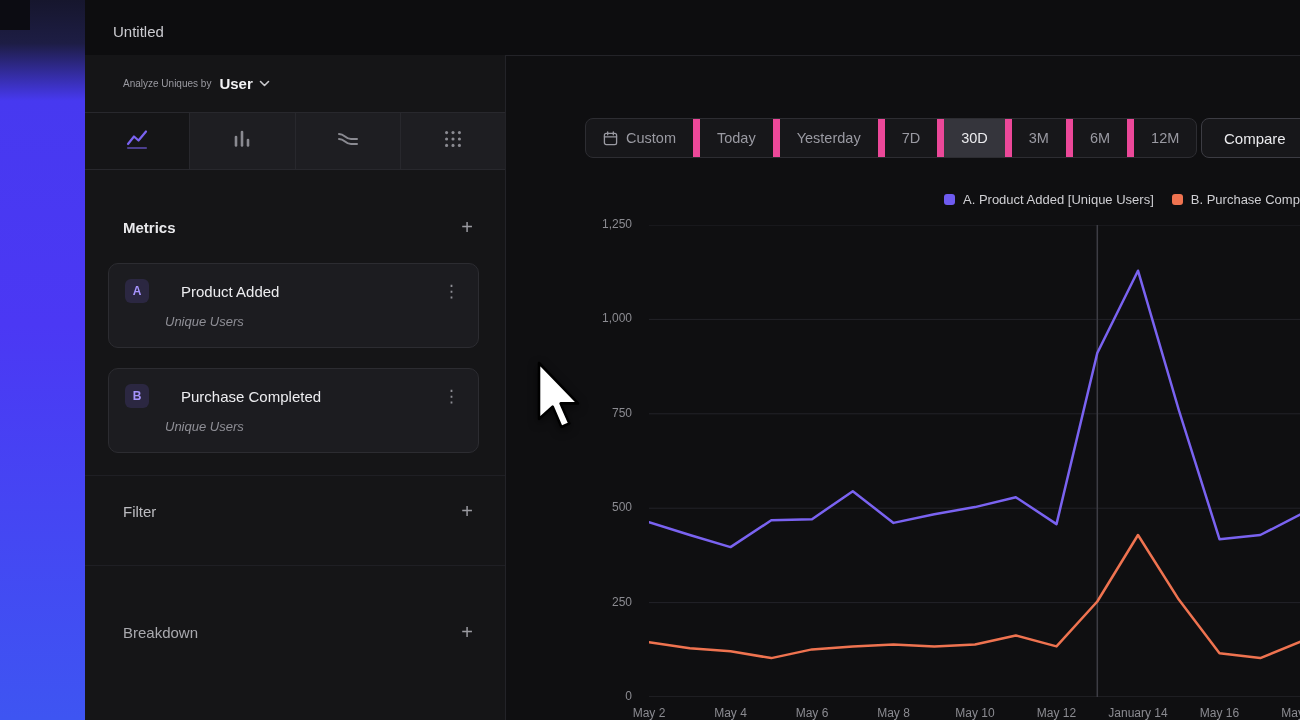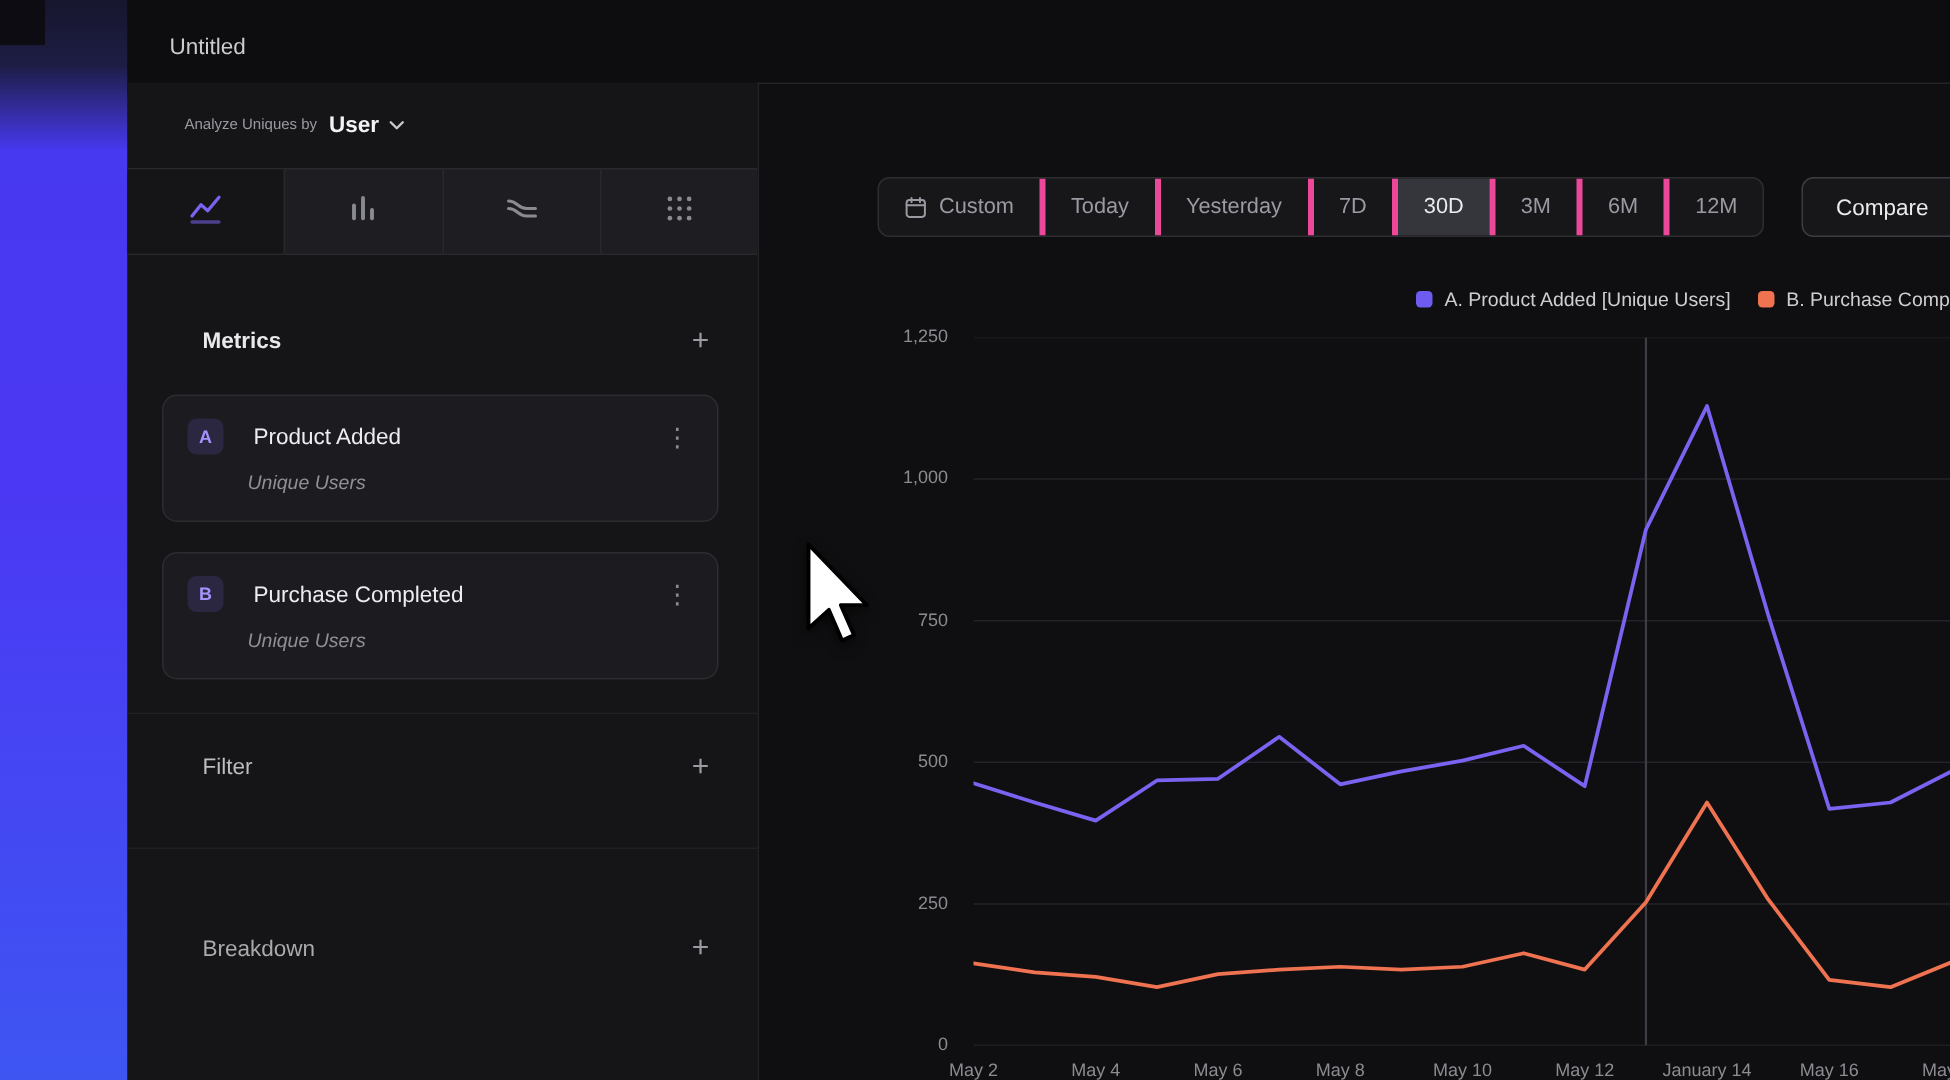--- a/index.html
+++ b/index.html
@@ -32,58 +32,58 @@
   .chev { display:inline-flex; }
 
   .tab-strip {
     position:absolute; top:57px; left:0; width:420px; height:58px; display:flex;
     background:#1e1e22; border-top:1px solid #28282d; border-bottom:1px solid #28282d;
   }
   .tab { flex:1; display:flex; align-items:center; justify-content:center; border-right:1px solid #28282d; color:#8a8a91; cursor:pointer; }
   .tab:last-child { border-right:none; }
   .tab.active { background:#151517; color:#7a63f1; }
 
-  .section-row { position:absolute; left:38px; right:26px; height:28px; display:flex; align-items:center; justify-content:space-between;margin-left:12px; }
+  .section-row { position:absolute; left:38px; right:26px; height:28px; display:flex; align-items:center; justify-content:space-between; }
   .metrics-row { top:158px; }
   .filter-row { top:442px; }
   .breakdown-row { top:563px;gap:24px; }
   .title-metrics { font-size:15px; font-weight:700; color:#e9e9ec; }
   .title-filter { font-size:15px; font-weight:500; color:#bcbcc1; }
   .title-breakdown { font-size:15px; font-weight:500; color:#a9a9ae; }
   .add-btn { width:24px; height:24px; display:flex; align-items:center; justify-content:center; color:#9b9ba1; font-size:20px; font-weight:400; cursor:pointer; }
   .divider { position:absolute; left:0; right:0; height:1px; background:#1f1f24; }
 
   .metric-card {
     position:absolute; left:23px; width:371px; height:85px;
     background:#1c1c20; border:1px solid #2c2c31; border-radius:10px;
     padding:15px 12px 0 16px; cursor:pointer;
   }
   .card-top { display:flex; align-items:center; }
   .metric-badge {
     width:24px; height:24px; border-radius:6px; background:rgba(122,99,241,0.16);
     color:#a593fb; font-size:12px; font-weight:700;
     display:flex; align-items:center; justify-content:center; flex:none;
   }
-  .metric-name { margin-left:20px; font-size:15px; font-weight:500; color:#ededf0; flex:1; }
+  .metric-name { margin-left:32px; font-size:15px; font-weight:500; color:#ededf0; flex:1; }
   .kebab { color:#8d8d94; font-size:17px; line-height:1; padding:2px 6px; cursor:pointer; }
   .metric-sub { margin-left:40px; margin-top:11px; font-size:13px; color:#8f8f96;font-style:italic; }
 
   
   .chart-panel {
     position:absolute; left:505px; top:55px; width:795px; height:665px;
     background:#0f0f11; border-top:1px solid #232328; border-left:1px solid #232328;
     overflow:hidden;
   }
   .range-group {
     position:absolute; left:79px; top:62px; height:40px; display:flex;
     background:#17171a; border:1px solid #2d2d32; border-radius:8px; overflow:hidden;
   }
   .range-btn {
     display:flex; align-items:center; gap:8px; padding:0 17px; height:100%;
-    background:transparent; border:none; border-left:4px solid #ec4899;
+    background:transparent; border:none; border-left:7px solid #ec4899;
     color:#9a9aa2; font-size:14.5px; font-family:inherit; cursor:pointer; white-space:nowrap;
   }
   .range-btn:first-child { border-left:none; }
   .range-btn.selected { background:#35353c; color:#ebebee; font-weight:500; }
   .compare-btn {
     position:absolute; left:695px; top:62px; height:40px; padding:0 22px;
     background:#17171a; border:1px solid #3c3c43; border-radius:8px;
     color:#ebebee; font-size:15px; font-weight:500; font-family:inherit; cursor:pointer; white-space:nowrap;
   }
   .legend { position:absolute; left:438px; top:136px; display:flex; gap:18px; white-space:nowrap; }

